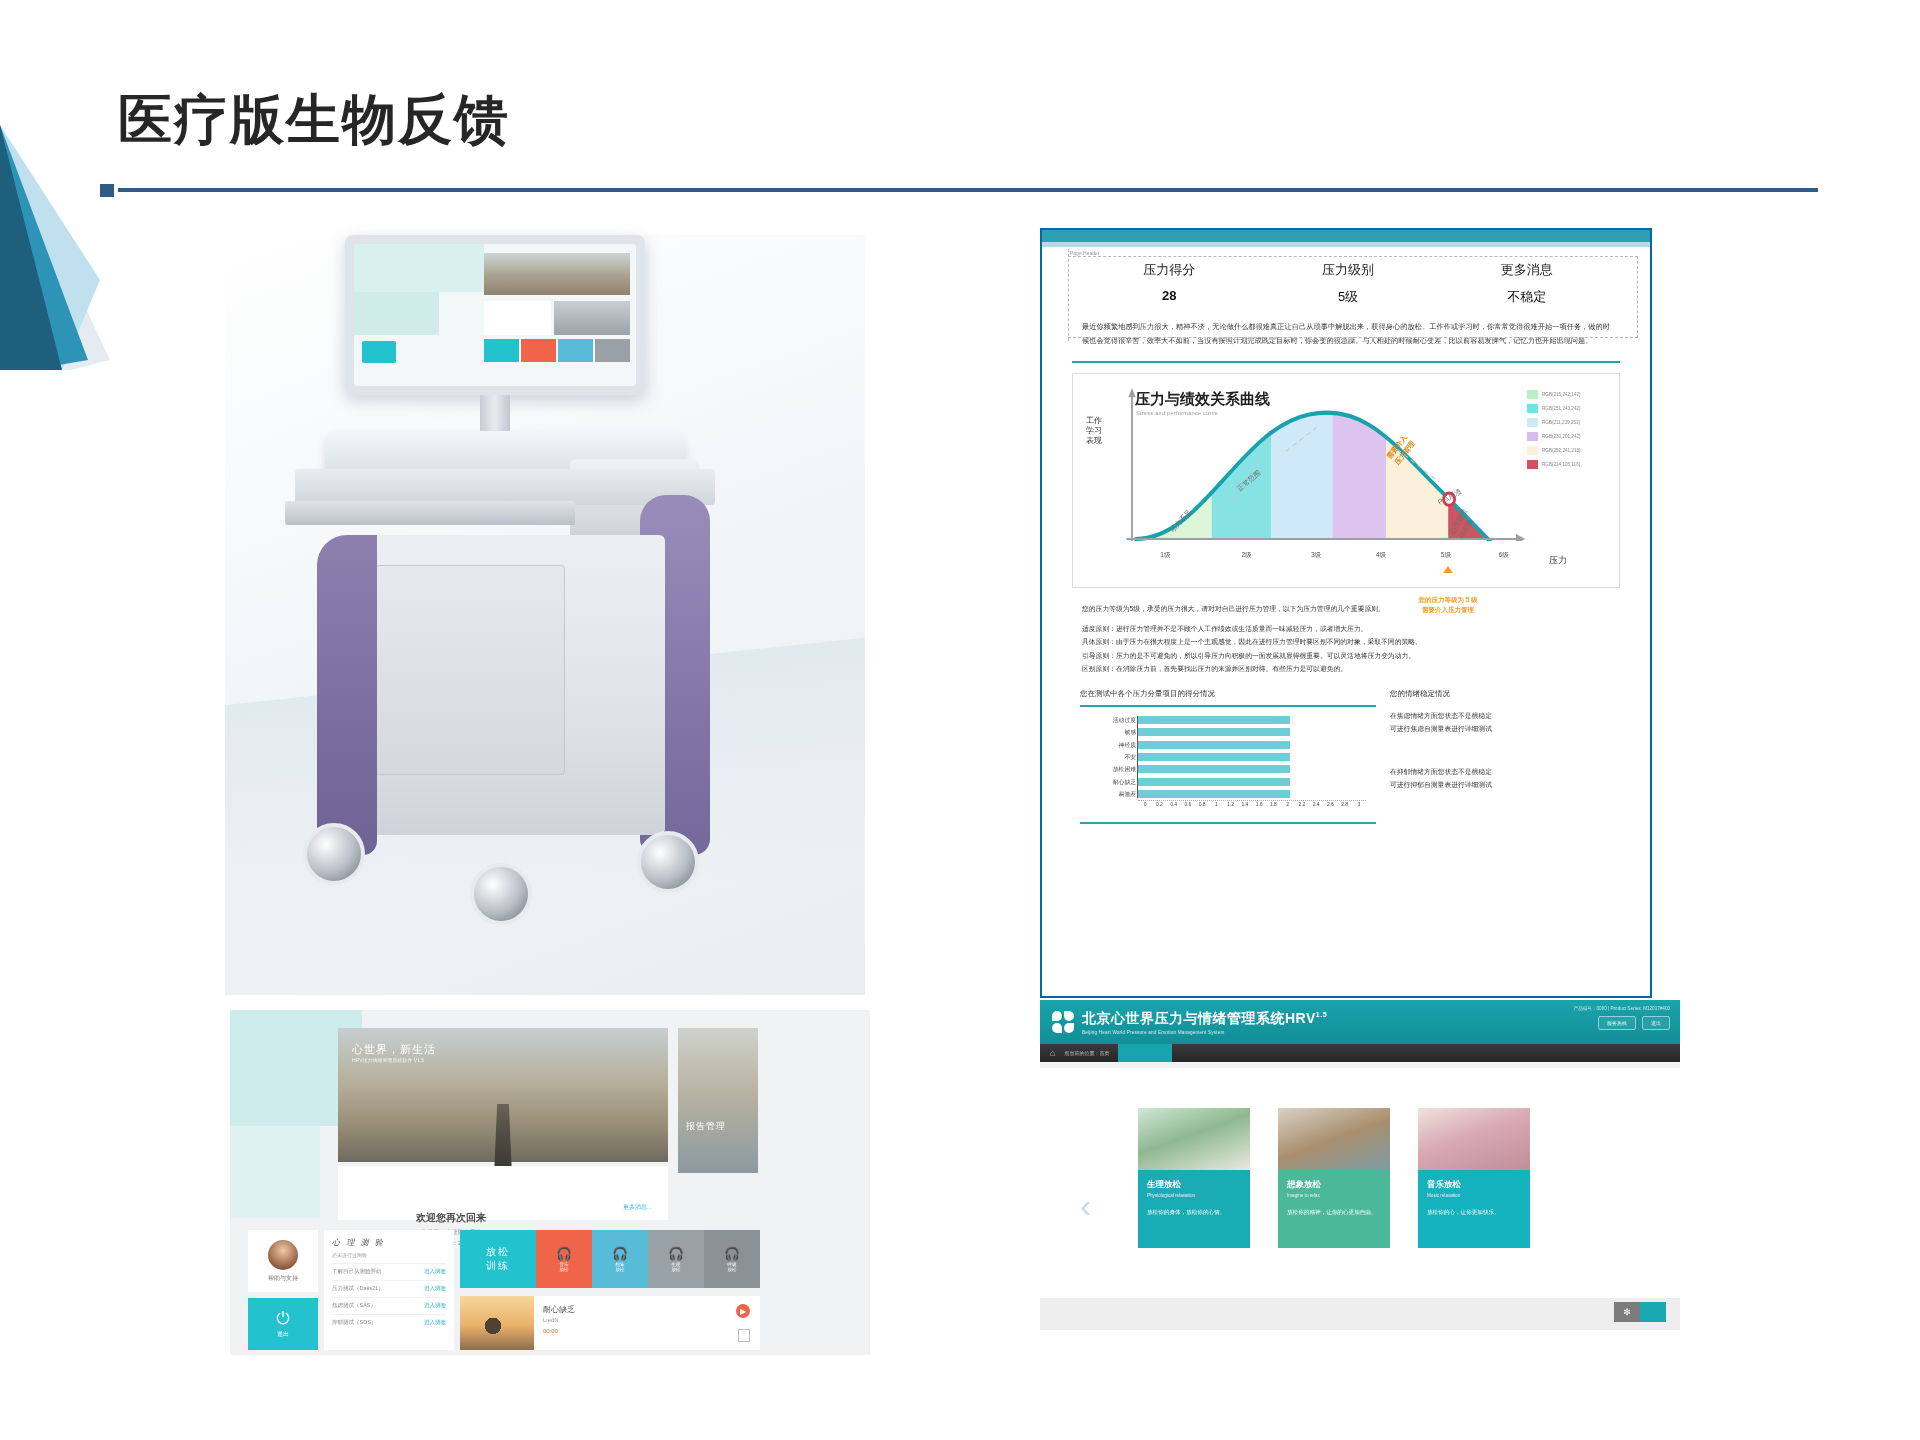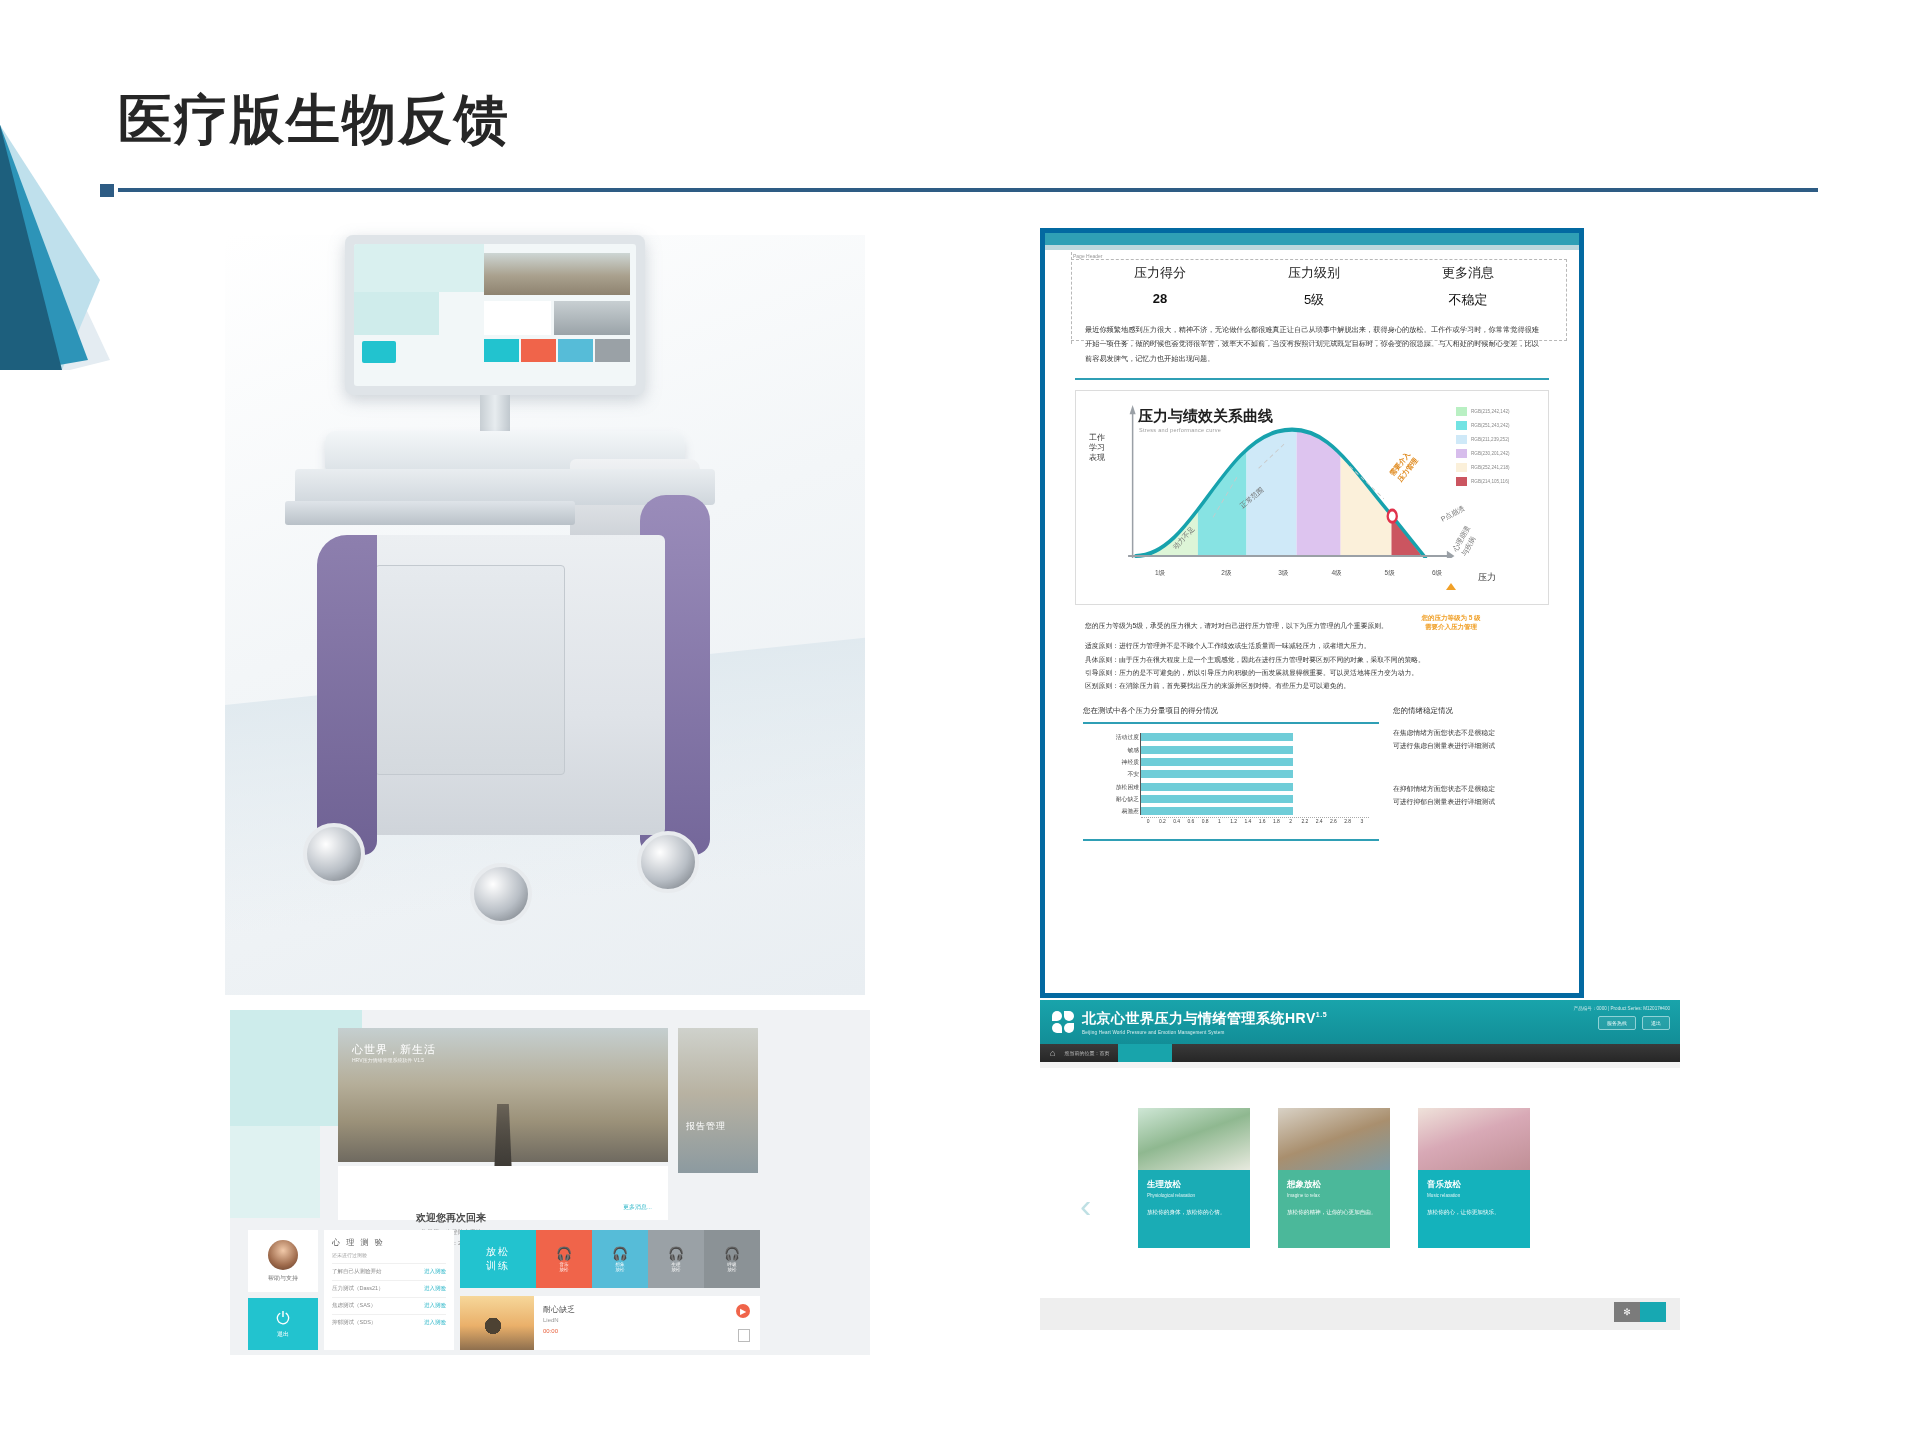--- a/index.html
+++ b/index.html
@@ -160,21 +160,21 @@
     position:absolute; left:18px; top:288px; width:70px; height:52px; background:#22c3cf;
     display:flex; flex-direction:column; align-items:center; justify-content:center; gap:3px;
     color:#fff;
   }
   .sw-logout .pw { font-size:17px; line-height:1; }
   .sw-logout span { font-size:6px; }
   .sw-list {
     position:absolute; left:94px; top:220px; width:130px; height:120px; background:#fff;
     padding:7px 8px;
   }
-  .sw-list h4 { font-size:8px; color:#555; letter-spacing:2px; font-weight:normal; }
+  .sw-list h4 { font-size:8px; color:#555; letter-spacing:2px; font-weight:normal;font-style:italic; }
   .sw-list .sub { font-size:5px; color:#a0a0a0; margin-top:4px; }
   .sw-list .row {
     display:flex; justify-content:space-between; align-items:center;
     font-size:5.5px; color:#8a8a8a; margin-top:5px; border-top:1px solid #f0f0f0; padding-top:4px;
   }
   .sw-list .row .lk { color:#29b6c8; }
   .sw-tiles {
     position:absolute; left:230px; top:220px; width:300px; height:58px; display:flex;
   }
   .sw-tiles .big-tile {
@@ -206,22 +206,22 @@
   .sw-media .play {
     position:absolute; right:10px; top:8px; width:14px; height:14px; border-radius:50%;
     background:#f0644a; color:#fff; font-size:8px; display:flex; align-items:center; justify-content:center;
   }
   .sw-media .doc {
     position:absolute; right:10px; bottom:8px; width:12px; height:13px; border:1.5px solid #bbb;
   }
 
   
   .report {
-    position: absolute; left: 1040px; top: 228px; width: 544px; height: 770px;
-    background: #ffffff; border: 5px solid #0369a1;
+    position: absolute; left: 1040px; top: 228px; width: 612px; height: 770px;
+    background: #ffffff; border: 2px solid #0369a1;
   }
   .report-topbar { height: 12px; background: #2f9fb5; }
   .report-band   { height: 5px; background: #bcd7dd; }
   .rep-body { position: relative; padding: 0 0 0 0; }
   .page-header-lbl {
     position: absolute; left: 28px; top: 3px; font-size: 5px; color: #999;
   }
   .dash-frame {
     position: absolute; left: 26px; top: 9px; right: 12px; height: 82px;
     border: 1px dashed #b8b8b8; border-left: none;

